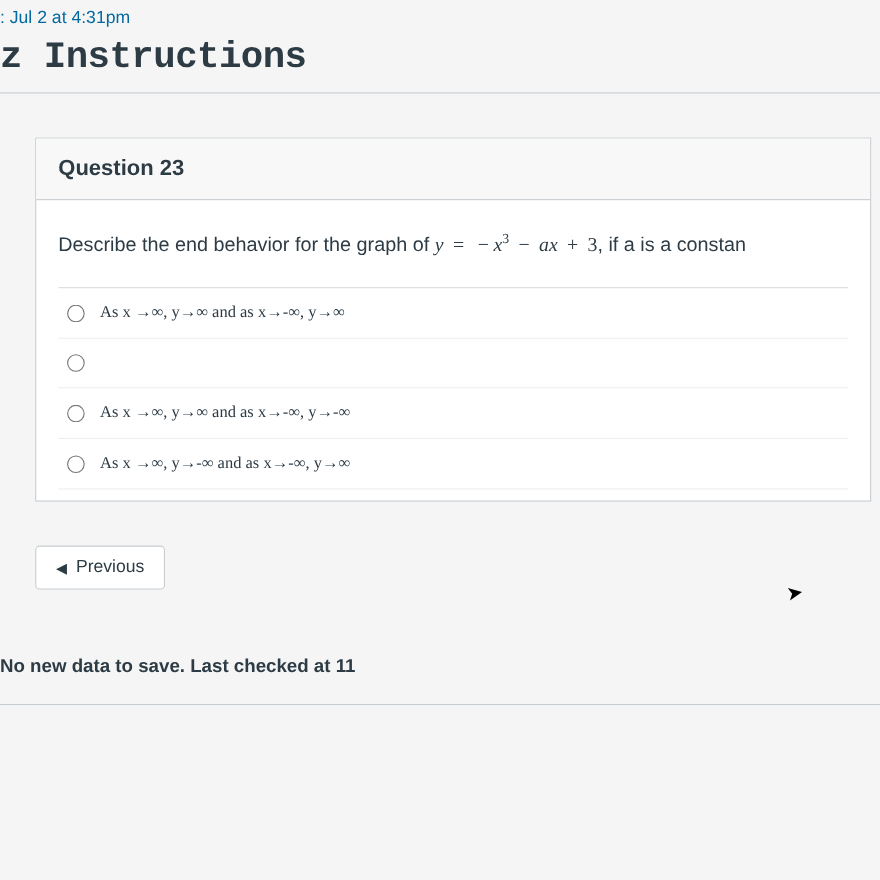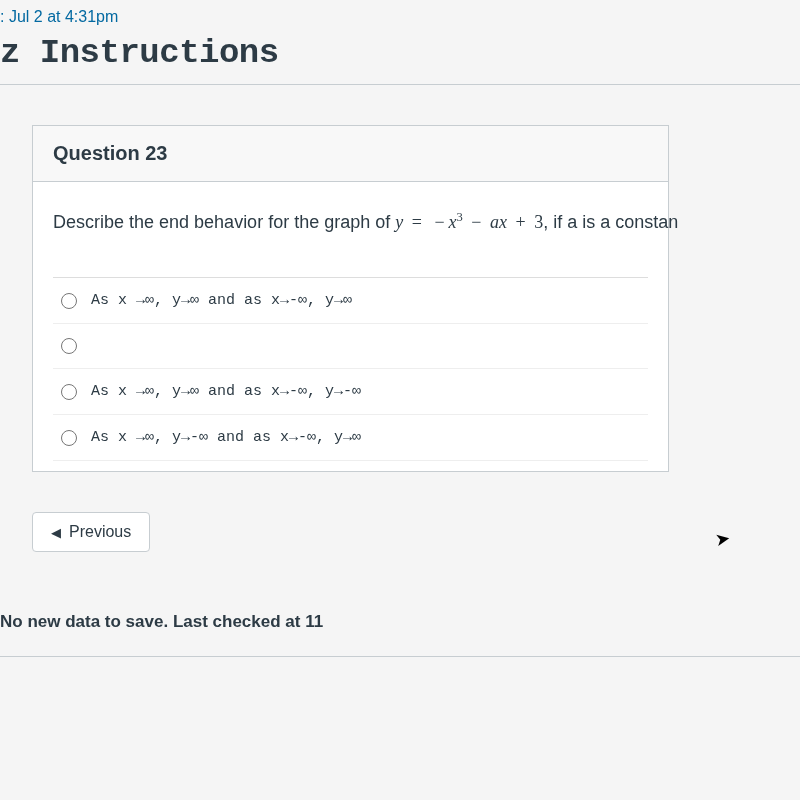--- a/index.html
+++ b/index.html
@@ -35,39 +35,39 @@
     }
     .hr-line {
       border: none;
       border-top: 1px solid #c7cdd1;
       margin: 0;
     }
     .question-block {
       margin: 40px 0 0 32px;
       border: 1px solid #c7cdd1;
       background: #fff;
-      width: 637px;
+      width: 760px;
     }
     .question-header {
       padding: 16px 20px;
       border-bottom: 1px solid #c7cdd1;
       background: #f8f8f8;
     }
     .question-title {
       font-size: 20px;
       font-weight: 700;
       color: #2d3b45;
     }
     .question-body {
       padding: 28px 20px 10px 20px;
     }
     .prompt {
       font-size: 18px;
       color: #2d3b45;
-      margin-bottom: 44px;
+      margin-bottom: 28px;
       white-space: nowrap;
     }
     .math {
       font-family: "Times New Roman", serif;
       font-style: italic;
     }
     .math .op {
       font-style: normal;
       padding: 0 4px;
     }
@@ -87,21 +87,21 @@
       font-size: 15px;
       color: #2d3b45;
     }
     .answer-row input[type="radio"] {
       width: 16px;
       height: 16px;
       margin-right: 14px;
       accent-color: #2d3b45;
     }
     .answer-text {
-      font-family: Liberation Mono, monospace;
+      font-family: Liberation Serif, serif;
     }
     .nav-area {
       margin: 40px 0 0 32px;
     }
     .prev-button {
       display: inline-flex;
       align-items: center;
       background: #fff;
       border: 1px solid #c7cdd1;
       border-radius: 4px;

